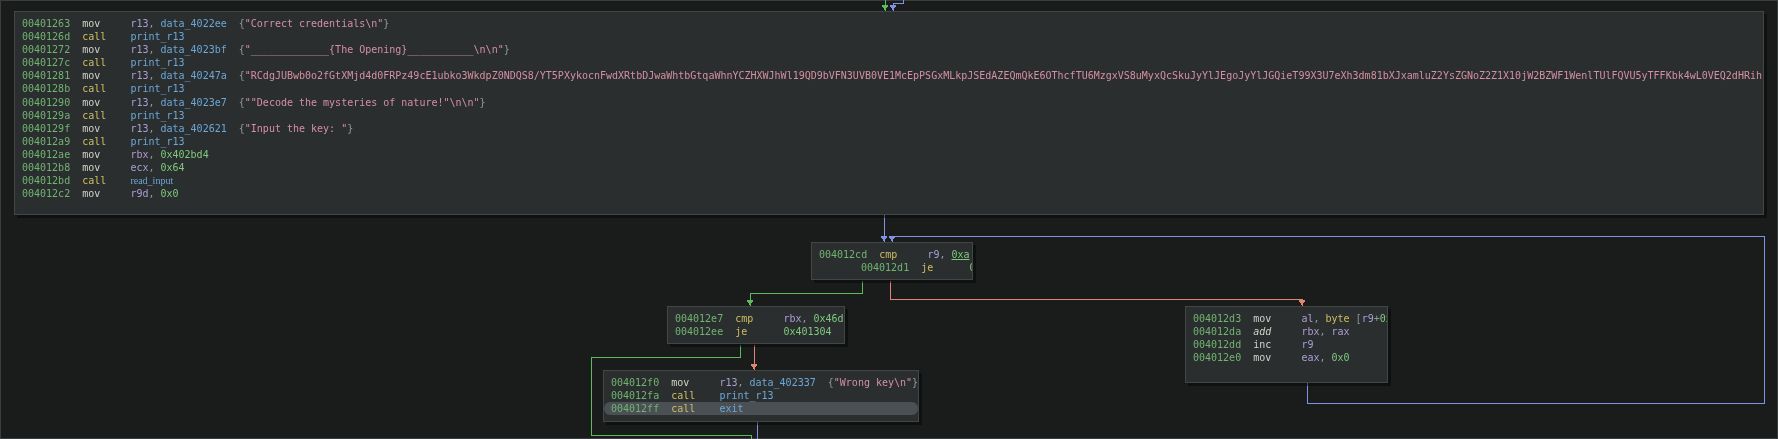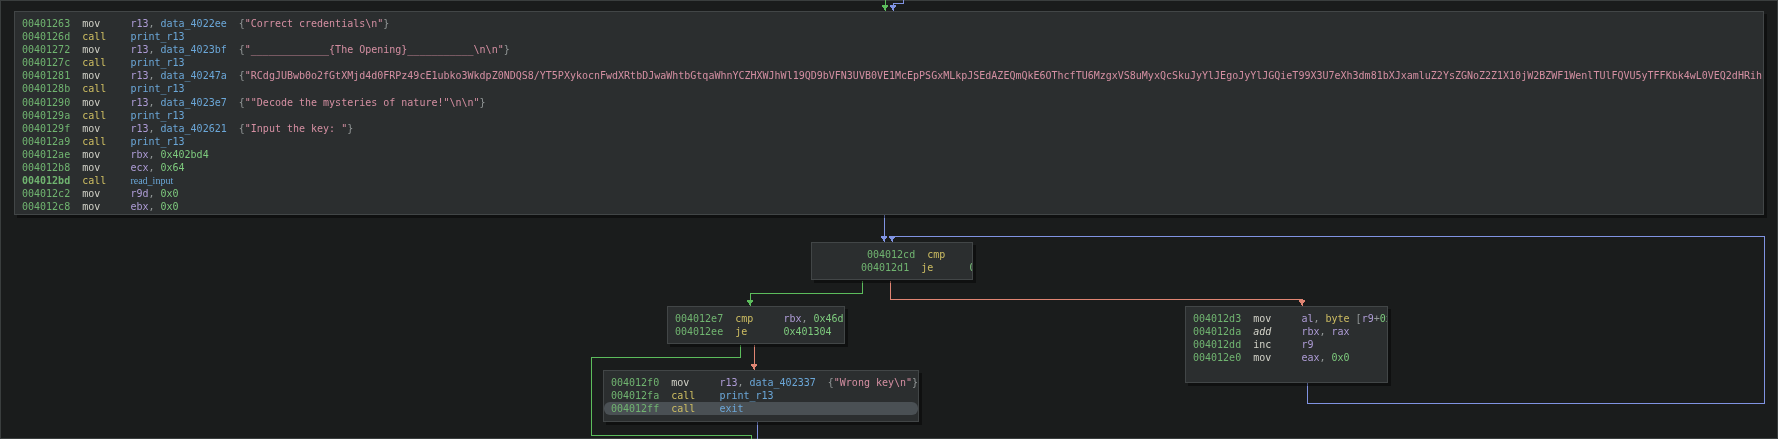--- a/index.html
+++ b/index.html
@@ -54,26 +54,25 @@
         <div class="row"><span style="color: rgb(112, 180, 112);">00401272</span><span style="color: rgb(146, 151, 151);">  </span><span style="color: rgb(210, 210, 200);">mov     </span><span style="color: rgb(174, 156, 214);">r13</span><span style="color: rgb(146, 151, 151);">, </span><span style="color: rgb(107, 167, 216);">data_4023bf</span><span style="color: rgb(146, 151, 151);">  {</span><span style="color: rgb(212, 143, 162);">"_____________{The Opening}___________\n\n"</span><span style="color: rgb(146, 151, 151);">}</span></div>
         <div class="row"><span style="color: rgb(112, 180, 112);">0040127c</span><span style="color: rgb(146, 151, 151);">  </span><span style="color: rgb(205, 189, 98);">call    </span><span style="color: rgb(107, 167, 216);">print_r13</span></div>
         <div class="row"><span style="color: rgb(112, 180, 112);">00401281</span><span style="color: rgb(146, 151, 151);">  </span><span style="color: rgb(210, 210, 200);">mov     </span><span style="color: rgb(174, 156, 214);">r13</span><span style="color: rgb(146, 151, 151);">, </span><span style="color: rgb(107, 167, 216);">data_40247a</span><span style="color: rgb(146, 151, 151);">  {</span><span style="color: rgb(212, 143, 162);">"RCdgJUBwb0o2fGtXMjd4d0FRPz49cE1ubko3WkdpZ0NDQS8/YT5PXykocnFwdXRtbDJwaWhtbGtqaWhnYCZHXWJhWl19QD9bVFN3UVB0VE1McEpPSGxMLkpJSEdAZEQmQkE6OThcfTU6MzgxVS8uMyxQcSkuJyYlJEgoJyYlJGQieT99X3U7eXh3dm81bXJxamluZ2YsZGNoZ2Z1X10jW2BZWF1WenlTUlFQVU5yTFFKbk4wL0VEQ2dHRihEQ0JBQD1dPT"</span></div>
         <div class="row"><span style="color: rgb(112, 180, 112);">0040128b</span><span style="color: rgb(146, 151, 151);">  </span><span style="color: rgb(205, 189, 98);">call    </span><span style="color: rgb(107, 167, 216);">print_r13</span></div>
         <div class="row"><span style="color: rgb(112, 180, 112);">00401290</span><span style="color: rgb(146, 151, 151);">  </span><span style="color: rgb(210, 210, 200);">mov     </span><span style="color: rgb(174, 156, 214);">r13</span><span style="color: rgb(146, 151, 151);">, </span><span style="color: rgb(107, 167, 216);">data_4023e7</span><span style="color: rgb(146, 151, 151);">  {</span><span style="color: rgb(212, 143, 162);">""Decode the mysteries of nature!"\n\n"</span><span style="color: rgb(146, 151, 151);">}</span></div>
         <div class="row"><span style="color: rgb(112, 180, 112);">0040129a</span><span style="color: rgb(146, 151, 151);">  </span><span style="color: rgb(205, 189, 98);">call    </span><span style="color: rgb(107, 167, 216);">print_r13</span></div>
         <div class="row"><span style="color: rgb(112, 180, 112);">0040129f</span><span style="color: rgb(146, 151, 151);">  </span><span style="color: rgb(210, 210, 200);">mov     </span><span style="color: rgb(174, 156, 214);">r13</span><span style="color: rgb(146, 151, 151);">, </span><span style="color: rgb(107, 167, 216);">data_402621</span><span style="color: rgb(146, 151, 151);">  {</span><span style="color: rgb(212, 143, 162);">"Input the key: "</span><span style="color: rgb(146, 151, 151);">}</span></div>
         <div class="row"><span style="color: rgb(112, 180, 112);">004012a9</span><span style="color: rgb(146, 151, 151);">  </span><span style="color: rgb(205, 189, 98);">call    </span><span style="color: rgb(107, 167, 216);">print_r13</span></div>
         <div class="row"><span style="color: rgb(112, 180, 112);">004012ae</span><span style="color: rgb(146, 151, 151);">  </span><span style="color: rgb(210, 210, 200);">mov     </span><span style="color: rgb(174, 156, 214);">rbx</span><span style="color: rgb(146, 151, 151);">, </span><span style="color: rgb(126, 203, 126);">0x402bd4</span></div>
         <div class="row"><span style="color: rgb(112, 180, 112);">004012b8</span><span style="color: rgb(146, 151, 151);">  </span><span style="color: rgb(210, 210, 200);">mov     </span><span style="color: rgb(174, 156, 214);">ecx</span><span style="color: rgb(146, 151, 151);">, </span><span style="color: rgb(126, 203, 126);">0x64</span></div>
-        <div class="row"><span style="color: rgb(112, 180, 112); font-weight: bold;">004012bd</span><span style="color: rgb(146, 151, 151);">  </span><span style="color: rgb(205, 189, 98);">call    </span><span style="color: rgb(107, 167, 216); font-family: Liberation Serif, serif;">read_input</span></div>
+        <div class="row"><span style="color: rgb(112, 180, 112);">004012bd</span><span style="color: rgb(146, 151, 151);">  </span><span style="color: rgb(205, 189, 98);">call    </span><span style="color: rgb(107, 167, 216); font-family: Liberation Serif, serif;">read_input</span></div>
         <div class="row"><span style="color: rgb(112, 180, 112);">004012c2</span><span style="color: rgb(146, 151, 151);">  </span><span style="color: rgb(210, 210, 200);">mov     </span><span style="color: rgb(174, 156, 214);">r9d</span><span style="color: rgb(146, 151, 151);">, </span><span style="color: rgb(126, 203, 126);">0x0</span></div>
-        <div class="row"><span style="color: rgb(112, 180, 112);">004012c8</span><span style="color: rgb(146, 151, 151);">  </span><span style="color: rgb(210, 210, 200);">mov     </span><span style="color: rgb(174, 156, 214);">ebx</span><span style="color: rgb(146, 151, 151);">, </span><span style="color: rgb(126, 203, 126);">0x0</span></div>
       </div>
       <div class="block" style="left: 811px; top: 242px; width: 162px; height: 38px;">
-        <div class="row"><span style="color: rgb(112, 180, 112); margin-left: 48px;">004012cd</span><span style="color: rgb(146, 151, 151);">  </span><span style="color: rgb(205, 189, 98);">cmp     </span><span style="color: rgb(174, 156, 214);">r9</span><span style="color: rgb(146, 151, 151);">, </span><span style="color: rgb(126, 203, 126); text-decoration: underline;">0xa</span></div>
+        <div class="row"><span style="color: rgb(112, 180, 112);">004012cd</span><span style="color: rgb(146, 151, 151);">  </span><span style="color: rgb(205, 189, 98);">cmp     </span><span style="color: rgb(174, 156, 214);">r9</span><span style="color: rgb(146, 151, 151);">, </span><span style="color: rgb(126, 203, 126); text-decoration: underline;">0xa</span></div>
         <div class="row"><span style="color: rgb(112, 180, 112); margin-left: 42px;">004012d1</span><span style="color: rgb(146, 151, 151);">  </span><span style="color: rgb(205, 189, 98);">je      </span><span style="color: rgb(126, 203, 126);">0x4012e7</span></div>
       </div>
       <div class="block" style="left: 667px; top: 306px; width: 178px; height: 38px;">
         <div class="row"><span style="color: rgb(112, 180, 112);">004012e7</span><span style="color: rgb(146, 151, 151);">  </span><span style="color: rgb(205, 189, 98);">cmp     </span><span style="color: rgb(174, 156, 214);">rbx</span><span style="color: rgb(146, 151, 151);">, </span><span style="color: rgb(126, 203, 126);">0x46d</span></div>
         <div class="row"><span style="color: rgb(112, 180, 112);">004012ee</span><span style="color: rgb(146, 151, 151);">  </span><span style="color: rgb(205, 189, 98);">je      </span><span style="color: rgb(126, 203, 126);">0x401304</span></div>
       </div>
       <div class="block" style="left: 603px; top: 370px; width: 316px; height: 52px;">
         <div class="row"><span style="color: rgb(112, 180, 112);">004012f0</span><span style="color: rgb(146, 151, 151);">  </span><span style="color: rgb(210, 210, 200);">mov     </span><span style="color: rgb(174, 156, 214);">r13</span><span style="color: rgb(146, 151, 151);">, </span><span style="color: rgb(107, 167, 216);">data_402337</span><span style="color: rgb(146, 151, 151);">  {</span><span style="color: rgb(212, 143, 162);">"Wrong key\n"</span><span style="color: rgb(146, 151, 151);">}</span></div>
         <div class="row"><span style="color: rgb(112, 180, 112);">004012fa</span><span style="color: rgb(146, 151, 151);">  </span><span style="color: rgb(205, 189, 98);">call    </span><span style="color: rgb(107, 167, 216);">print_r13</span></div>
         <div class="row sel" style="background: rgb(74, 80, 84);"><span style="color: rgb(112, 180, 112);">004012ff</span><span style="color: rgb(146, 151, 151);">  </span><span style="color: rgb(205, 189, 98);">call    </span><span style="color: rgb(107, 167, 216);">exit</span></div>

